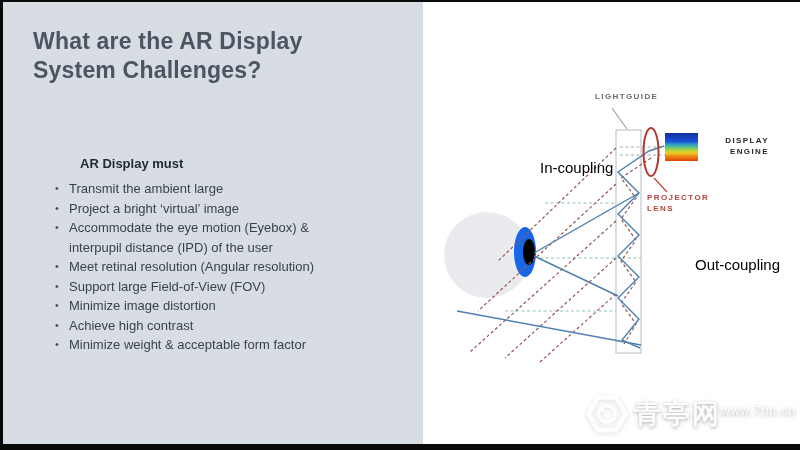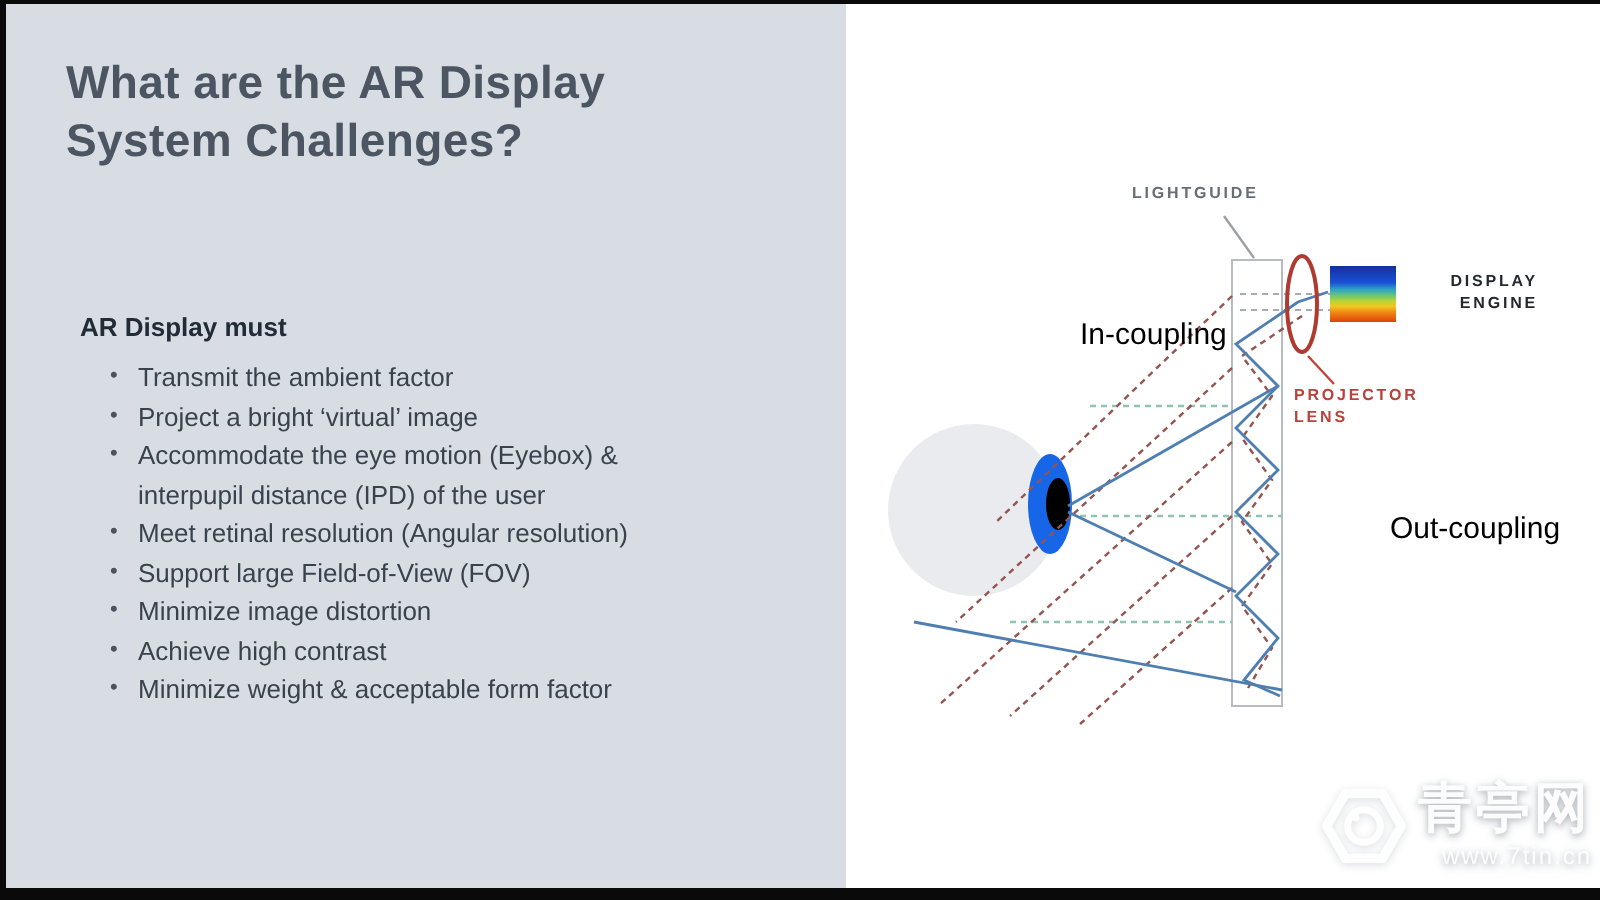--- a/index.html
+++ b/index.html
@@ -5,64 +5,64 @@
   * { margin:0; padding:0; box-sizing:border-box; }
   html,body { width:800px; height:450px; font-family:"Liberation Sans", sans-serif; }
   .frame { position:relative; width:800px; height:450px; background:#0a0a0a; overflow:hidden; }
   .content { position:absolute; top:2px; left:3px; right:0; bottom:6px; background:#ffffff; }
 
   
   .left-panel { position:absolute; top:0; left:0; width:420px; height:100%; background:#d8dde3;padding-left:12px; }
   .title { position:absolute; left:30px; top:25px; width:312px;
            font-size:23px; font-weight:700; line-height:1.27; letter-spacing:0.2px; color:#4b5662; }
   .list-block { position:absolute; left:37px; top:154px; width:300px; }
-  .list-header { font-size:13px; font-weight:700; color:#20293200; color:#222c36; }
+  .list-header { font-size:13px; font-weight:700; color:#20293200; color:#222c36;margin-left:40px; }
   .bullet-list { list-style:none; margin-top:8px; margin-left:12px; width:285px; }
   .bullet-list li { position:relative; padding-left:17px; font-size:13px; line-height:1.5;
                     color:#39434d; }
   .bullet-list li::before { content:"•"; position:absolute; left:3px; top:0;
                     font-size:11px; line-height:19px; color:#4a545e; }
 
   
   .diagram-svg { position:absolute; inset:0; width:100%; height:100%; }
   .diag-label { position:absolute; color:#000000; }
   .lbl-small-caps { font-size:8px; font-weight:700; letter-spacing:1.4px; line-height:1.35; }
-  .lbl-lightguide { left:563px; top:90px; color:#656d75; }
+  .lbl-lightguide { left:592px; top:90px; color:#656d75; }
   .lbl-incoupling { left:537px; top:157px; font-size:15px; }
   .lbl-outcoupling { left:692px; top:254px; font-size:15px; }
   .lbl-displayengine { left:702px; top:134px; width:64px; color:#23292f;text-align:right; }
   .lbl-projectorlens { left:644px; top:191px; width:74px; color:#b5443c; }
 
   .ray-blue   { stroke:#4e7fb0; stroke-width:1.4; fill:none; }
   .ray-red    { stroke:#96544e; stroke-width:1.2; fill:none; stroke-dasharray:3 2.5; }
   .ray-teal   { stroke:#8fc4b4; stroke-width:1.2; fill:none; stroke-dasharray:3 2.5; }
   .ray-gray   { stroke:#a6acb2; stroke-width:1; fill:none; stroke-dasharray:3 2.5; }
   .pointer-gray { stroke:#9aa0a6; stroke-width:1.2; }
   .pointer-red  { stroke:#c0443a; stroke-width:1.2; }
 
   
   .watermark { position:absolute; right:4px; bottom:9px; display:flex; align-items:center; gap:6px;
                color:rgba(255,255,255,0.95); text-shadow:0 1px 3px rgba(150,156,162,0.55);
                filter:drop-shadow(0 1px 2px rgba(150,156,162,0.35)); }
-  .wm-text { display:flex; flex-direction:column; align-items:flex-end; }
+  .wm-text { display:flex; flex-direction:row; align-items:flex-start; }
   .wm-name { font-size:27px; font-weight:700; letter-spacing:2px; line-height:1; }
   .wm-url  { font-size:12px; letter-spacing:1px; margin-top:3px; }
 </style>
 </head>
 <body>
 
 <div class="frame">
   <div class="content">
 
     <div class="left-panel">
       <div class="title">What are the AR Display System Challenges?</div>
       <div class="list-block">
         <div class="list-header">AR Display must</div>
         <ul class="bullet-list">
-          <li>Transmit the ambient factor</li>
+          <li>Transmit the ambient large</li>
           <li>Project a bright ‘virtual’ image</li>
           <li>Accommodate the eye motion (Eyebox) &amp; interpupil distance (IPD) of the user</li>
           <li>Meet retinal resolution (Angular resolution)</li>
           <li>Support large Field-of-View (FOV)</li>
           <li>Minimize image distortion</li>
           <li>Achieve high contrast</li>
           <li>Minimize weight &amp; acceptable form factor</li>
         </ul>
       </div>
     </div>

